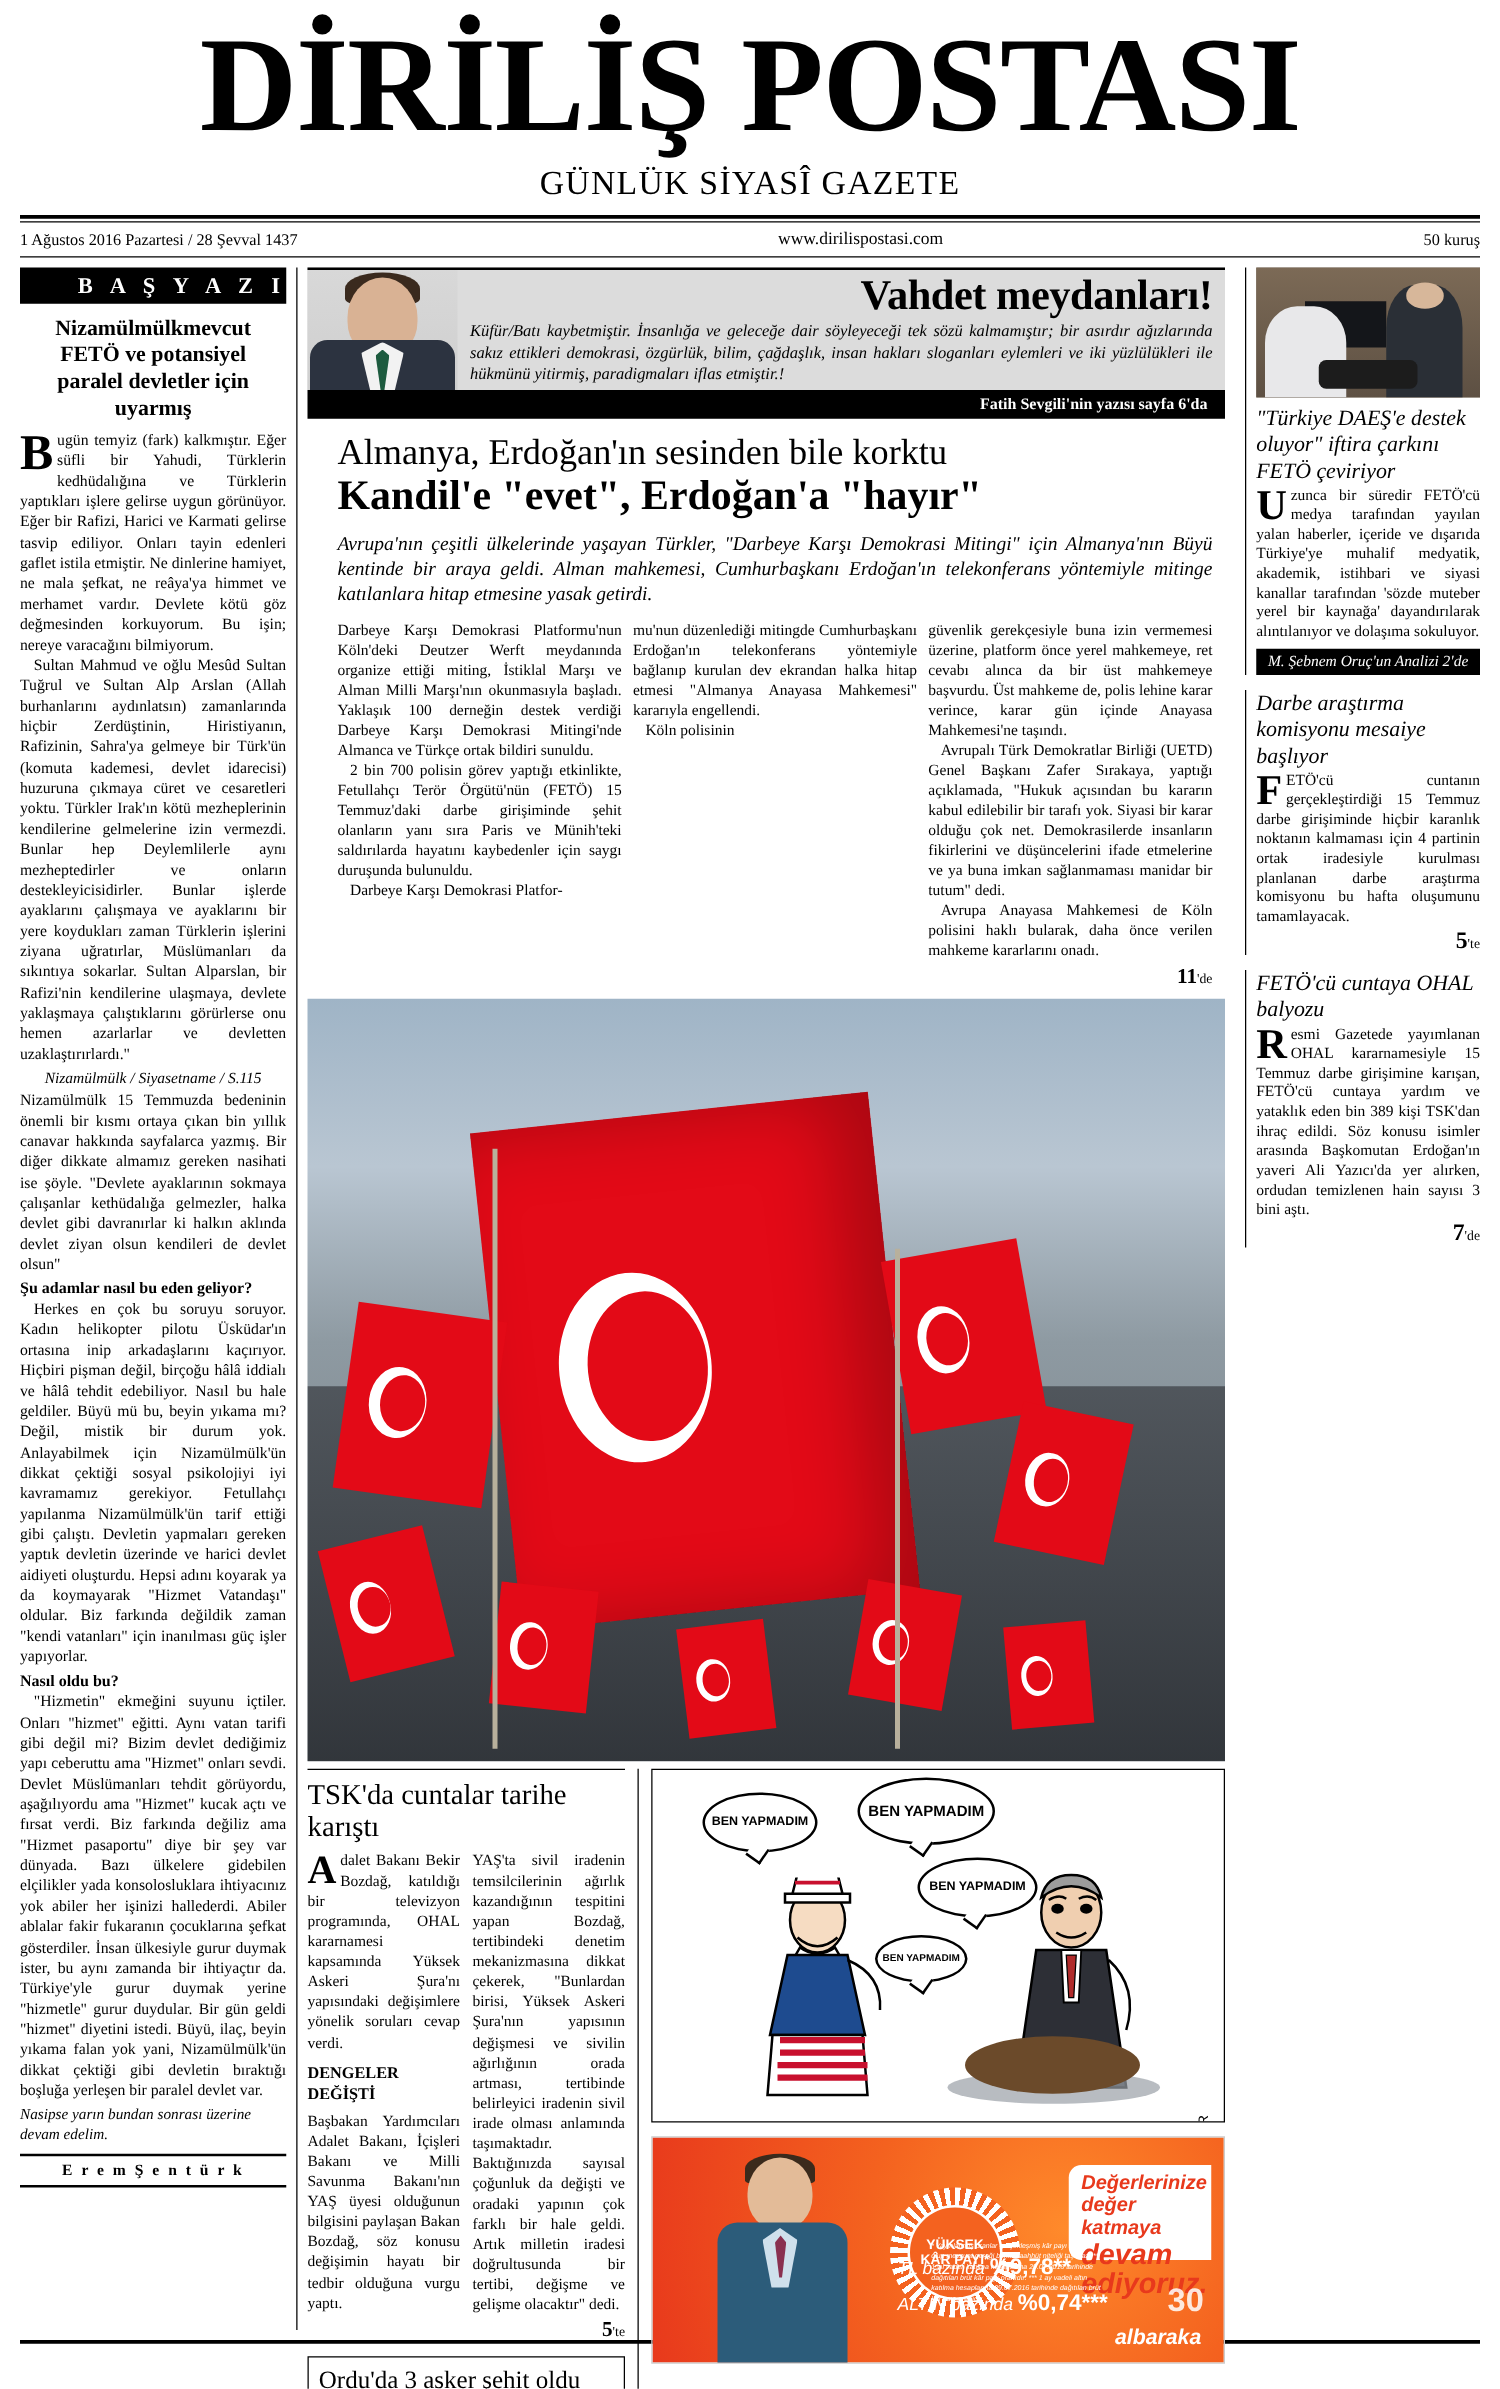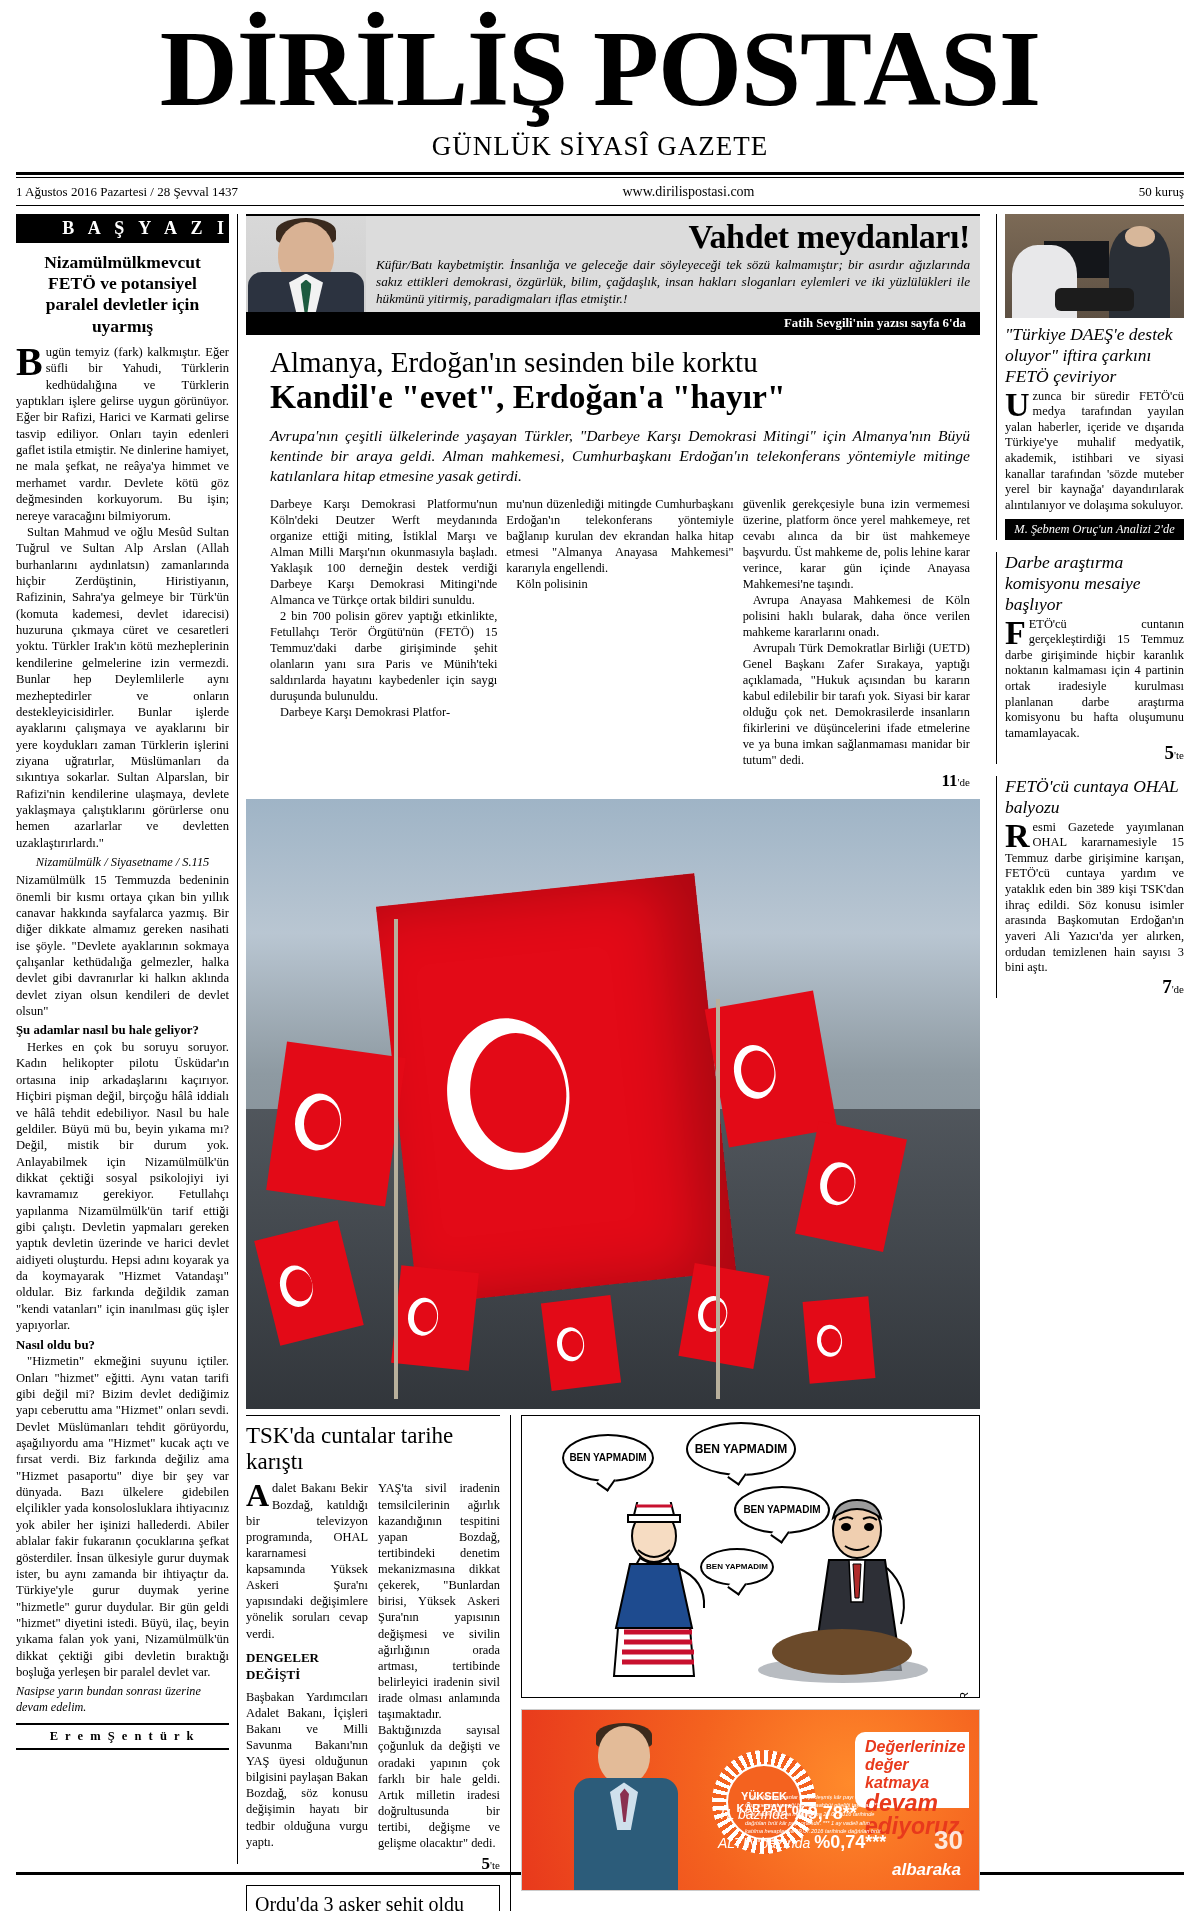--- a/index.html
+++ b/index.html
@@ -238,21 +238,21 @@
   <div class="body-wrap">
 
     <div class="col-left">
       <div class="basyazi-head">B A Ş Y A Z I</div>
       <div class="basyazi-title">Nizamülmülkmevcut FETÖ ve potansiyel paralel devletler için uyarmış</div>
       <div class="edi-body">
         <p class="nodent"><span class="dropcap">B</span><span>ugün temyiz (fark) kalkmıştır. Eğer süfli bir Yahudi, Türklerin kedhüdalığına ve Türklerin yaptıkları işlere gelirse uygun görünüyor. Eğer bir Rafizi, Harici ve Karmati gelirse tasvip ediliyor. Onları tayin edenleri gaflet istila etmiştir. Ne dinlerine hamiyet, ne mala şefkat, ne reâya'ya himmet ve merhamet vardır. Devlete kötü göz değmesinden korkuyorum. Bu işin; nereye varacağını bilmiyorum.</span></p>
         <p>Sultan Mahmud ve oğlu Mesûd Sultan Tuğrul ve Sultan Alp Arslan (Allah burhanlarını aydınlatsın) zamanlarında hiçbir Zerdüştinin, Hiristiyanın, Rafizinin, Sahra'ya gelmeye bir Türk'ün (komuta kademesi, devlet idarecisi) huzuruna çıkmaya cüret ve cesaretleri yoktu. Türkler Irak'ın kötü mezheplerinin kendilerine gelmelerine izin vermezdi. Bunlar hep Deylemlilerle aynı mezheptedirler ve onların destekleyicisidirler. Bunlar işlerde ayaklarını çalışmaya ve ayaklarını bir yere koydukları zaman Türklerin işlerini ziyana uğratırlar, Müslümanları da sıkıntıya sokarlar. Sultan Alparslan, bir Rafizi'nin kendilerine ulaşmaya, devlete yaklaşmaya çalıştıklarını görürlerse onu hemen azarlarlar ve devletten uzaklaştırırlardı."</p>
         <div class="edi-ital">Nizamülmülk / Siyasetname / S.115</div>
         <p class="nodent">Nizamülmülk 15 Temmuzda bedeninin önemli bir kısmı ortaya çıkan bin yıllık canavar hakkında sayfalarca yazmış. Bir diğer dikkate almamız gereken nasihati ise şöyle. "Devlete ayaklarının sokmaya çalışanlar kethüdalığa gelmezler, halka devlet gibi davranırlar ki halkın aklında devlet ziyan olsun kendileri de devlet olsun"</p>
-        <div class="edi-q">Şu adamlar nasıl bu hale geliyor?</div>
+        <div class="edi-q">Şu adamlar nasıl bu eden geliyor?</div>
         <p>Herkes en çok bu soruyu soruyor. Kadın helikopter pilotu Üsküdar'ın ortasına inip arkadaşlarını kaçırıyor. Hiçbiri pişman değil, birçoğu hâlâ iddialı ve hâlâ tehdit edebiliyor. Nasıl bu hale geldiler. Büyü mü bu, beyin yıkama mı? Değil, mistik bir durum yok. Anlayabilmek için Nizamülmülk'ün dikkat çektiği sosyal psikolojiyi iyi kavramamız gerekiyor. Fetullahçı yapılanma Nizamülmülk'ün tarif ettiği gibi çalıştı. Devletin yapmaları gereken yaptık devletin üzerinde ve harici devlet aidiyeti oluşturdu. Hepsi adını koyarak ya da koymayarak "Hizmet Vatandaşı" oldular. Biz farkında değildik zaman "kendi vatanları" için inanılması güç işler yapıyorlar.</p>
         <div class="edi-q">Nasıl oldu bu?</div>
         <p>"Hizmetin" ekmeğini suyunu içtiler. Onları "hizmet" eğitti. Aynı vatan tarifi gibi değil mi? Bizim devlet dediğimiz yapı ceberuttu ama "Hizmet" onları sevdi. Devlet Müslümanları tehdit görüyordu, aşağılıyordu ama "Hizmet" kucak açtı ve fırsat verdi. Biz farkında değiliz ama "Hizmet pasaportu" diye bir şey var dünyada. Bazı ülkelere gidebilen elçilikler yada konsolosluklara ihtiyacınız yok abiler her işinizi hallederdi. Abiler ablalar fakir fukaranın çocuklarına şefkat gösterdiler. İnsan ülkesiyle gurur duymak ister, bu aynı zamanda bir ihtiyaçtır da. Türkiye'yle gurur duymak yerine "hizmetle" gurur duydular. Bir gün geldi "hizmet" diyetini istedi. Büyü, ilaç, beyin yıkama falan yok yani, Nizamülmülk'ün dikkat çektiği gibi devletin bıraktığı boşluğa yerleşen bir paralel devlet var.</p>
         <div class="edi-closing">Nasipse yarın bundan sonrası üzerine devam edelim.</div>
       </div>
       <div class="edi-sign">E r e m   Ş e n t ü r k</div>
     </div>
 
     <div class="col-mid">
 
@@ -282,22 +282,22 @@
               <p class="nodent">Darbeye Karşı Demokrasi Platformu'nun Köln'deki Deutzer Werft meydanında organize ettiği miting, İstiklal Marşı ve Alman Milli Marşı'nın okunmasıyla başladı. Yaklaşık 100 derneğin destek verdiği Darbeye Karşı Demokrasi Mitingi'nde Almanca ve Türkçe ortak bildiri sunuldu.</p>
               <p>2 bin 700 polisin görev yaptığı etkinlikte, Fetullahçı Terör Örgütü'nün (FETÖ) 15 Temmuz'daki darbe girişiminde şehit olanların yanı sıra Paris ve Münih'teki saldırılarda hayatını kaybedenler için saygı duruşunda bulunuldu.</p>
               <p>Darbeye Karşı Demokrasi Platfor-</p>
             </div>
             <div>
               <p class="nodent">mu'nun düzenlediği mitingde Cumhurbaşkanı Erdoğan'ın telekonferans yöntemiyle bağlanıp kurulan dev ekrandan halka hitap etmesi "Almanya Anayasa Mahkemesi" kararıyla engellendi.</p>
               <p>Köln polisinin</p>
             </div>
             <div>
               <p class="nodent">güvenlik gerekçesiyle buna izin vermemesi üzerine, platform önce yerel mahkemeye, ret cevabı alınca da bir üst mahkemeye başvurdu. Üst mahkeme de, polis lehine karar verince, karar gün içinde Anayasa Mahkemesi'ne taşındı.</p>
+              <p>Avrupalı Türk Demokratlar Birliği (UETD) Genel Başkanı Zafer Sırakaya, yaptığı açıklamada, "Hukuk açısından bu kararın kabul edilebilir bir tarafı yok. Siyasi bir karar olduğu çok net. Demokrasilerde insanların fikirlerini ve düşüncelerini ifade etmelerine ve ya buna imkan sağlanmaması manidar bir tutum" dedi.</p>
               <p>Avrupa Anayasa Mahkemesi de Köln polisini haklı bularak, daha önce verilen mahkeme kararlarını onadı.</p>
-              <p>Avrupalı Türk Demokratlar Birliği (UETD) Genel Başkanı Zafer Sırakaya, yaptığı açıklamada, "Hukuk açısından bu kararın kabul edilebilir bir tarafı yok. Siyasi bir karar olduğu çok net. Demokrasilerde insanların fikirlerini ve düşüncelerini ifade etmelerine ve ya buna imkan sağlanmaması manidar bir tutum" dedi.</p>
               <div class="pageref"><span>11</span><small>'de</small></div>
             </div>
           </div>
         </div>
       </div>
 
       <div class="rally">
         <div class="crowd"></div>
         <div class="flag bigflag"></div>
         <div class="flag" style="left:30px;top:250px;width:120px;height:150px;transform:rotate(8deg)"></div>

